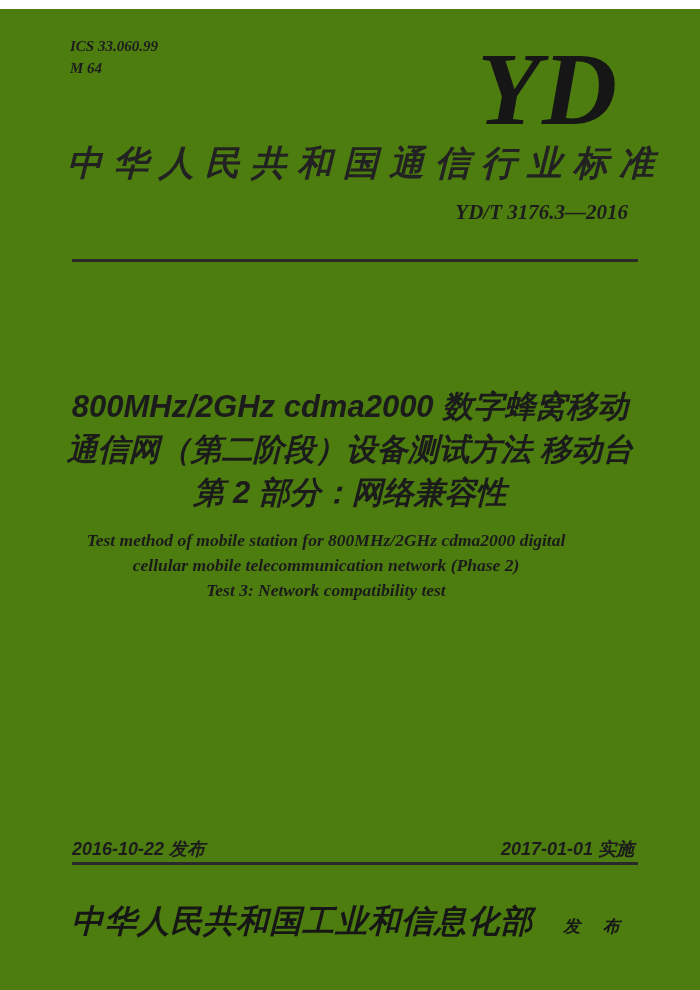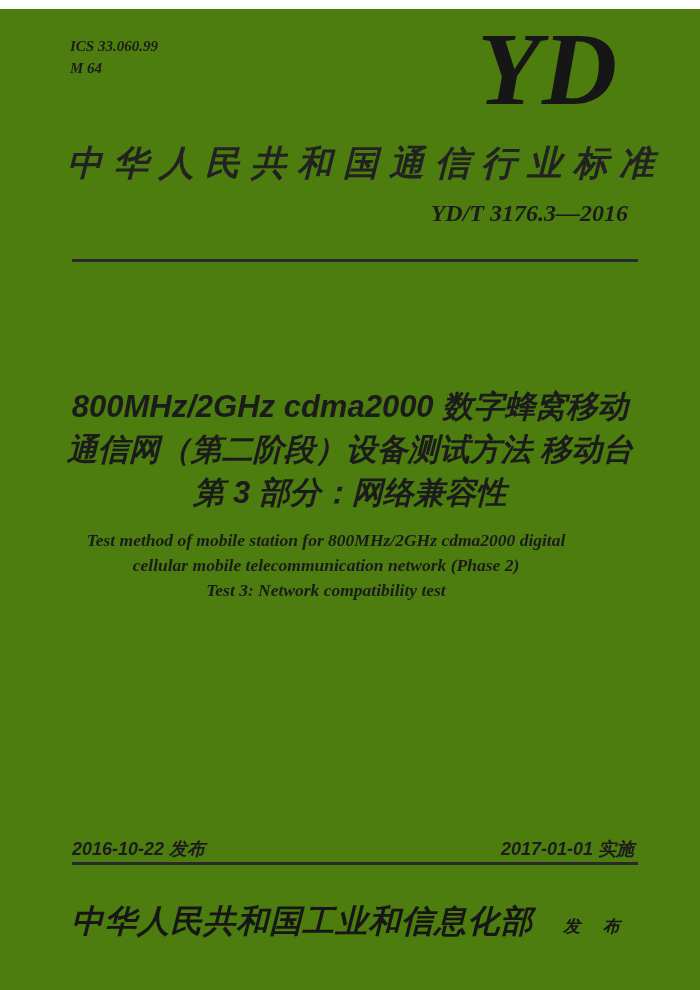--- a/index.html
+++ b/index.html
@@ -26,21 +26,21 @@
     font-family: "Liberation Serif", "DejaVu Serif", serif;
     font-weight: bold;
     font-size: 15px;
     line-height: 22px;
     color: #1c1c1c;
   }
 
   
   .yd-logo {
     position: absolute;
-    top: 8px;
+    top: 28px;
     right: 82px;
     font-family: "Liberation Serif", "DejaVu Serif", serif;
     font-weight: bold;
     font-size: 104px;
     line-height: 1;
     letter-spacing: 1px;
     color: #161616;
   }
 
   
@@ -59,21 +59,21 @@
     letter-spacing: 11px;
   }
 
   
   .std-number {
     position: absolute;
     top: 191px;
     right: 72px;
     font-family: "Liberation Serif", "DejaVu Serif", serif;
     font-weight: bold;
-    font-size: 24px;
+    font-size: 21px;
     color: #1c1c1c;
   }
 
   .rule {
     position: absolute;
     left: 72px;
     width: 566px;
     height: 3px;
     background: #2a2a2a;
   }
@@ -158,21 +158,21 @@
 
   <div class="header-cn">中华人民共和国通信行业标准</div>
 
   <div class="std-number">YD/T 3176.3—2016</div>
 
   <div class="rule rule-top"></div>
 
   <div class="title-cn">
     <div>800MHz/2GHz cdma2000 数字蜂窝移动</div>
     <div>通信网（第二阶段）设备测试方法 移动台</div>
-    <div>第 3 部分：网络兼容性</div>
+    <div>第 2 部分：网络兼容性</div>
   </div>
 
   <div class="title-en">
     <div>Test method of mobile station for 800MHz/2GHz cdma2000 digital</div>
     <div>cellular mobile telecommunication network (Phase 2)</div>
     <div>Test 3: Network compatibility test</div>
   </div>
 
   <div class="dates-row">
     <span>2016-10-22 发布</span>

